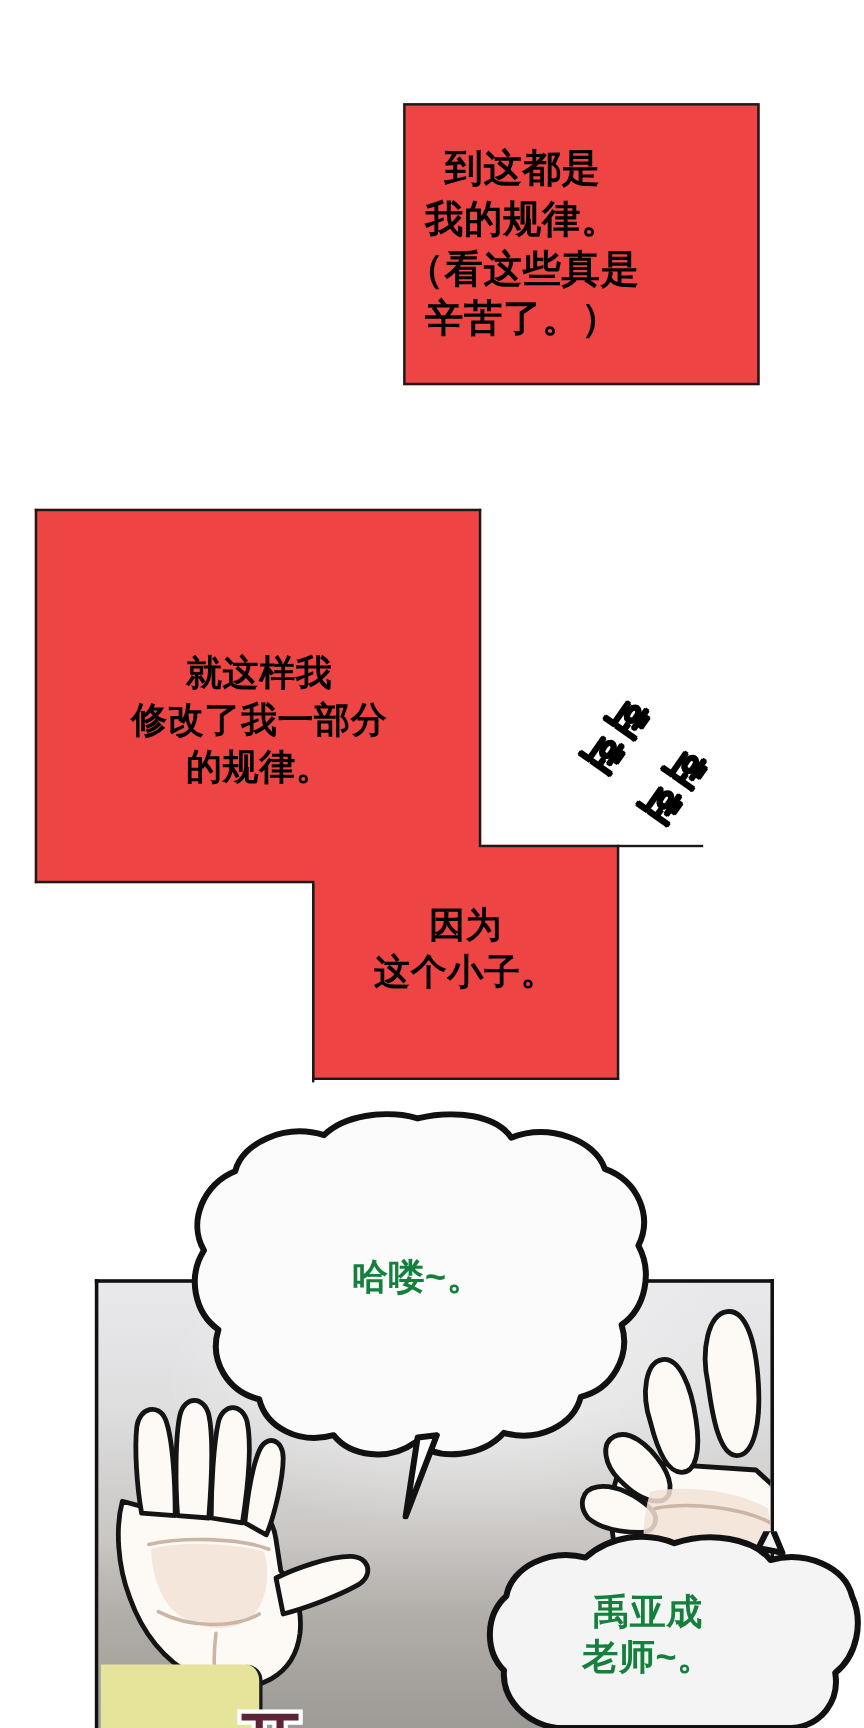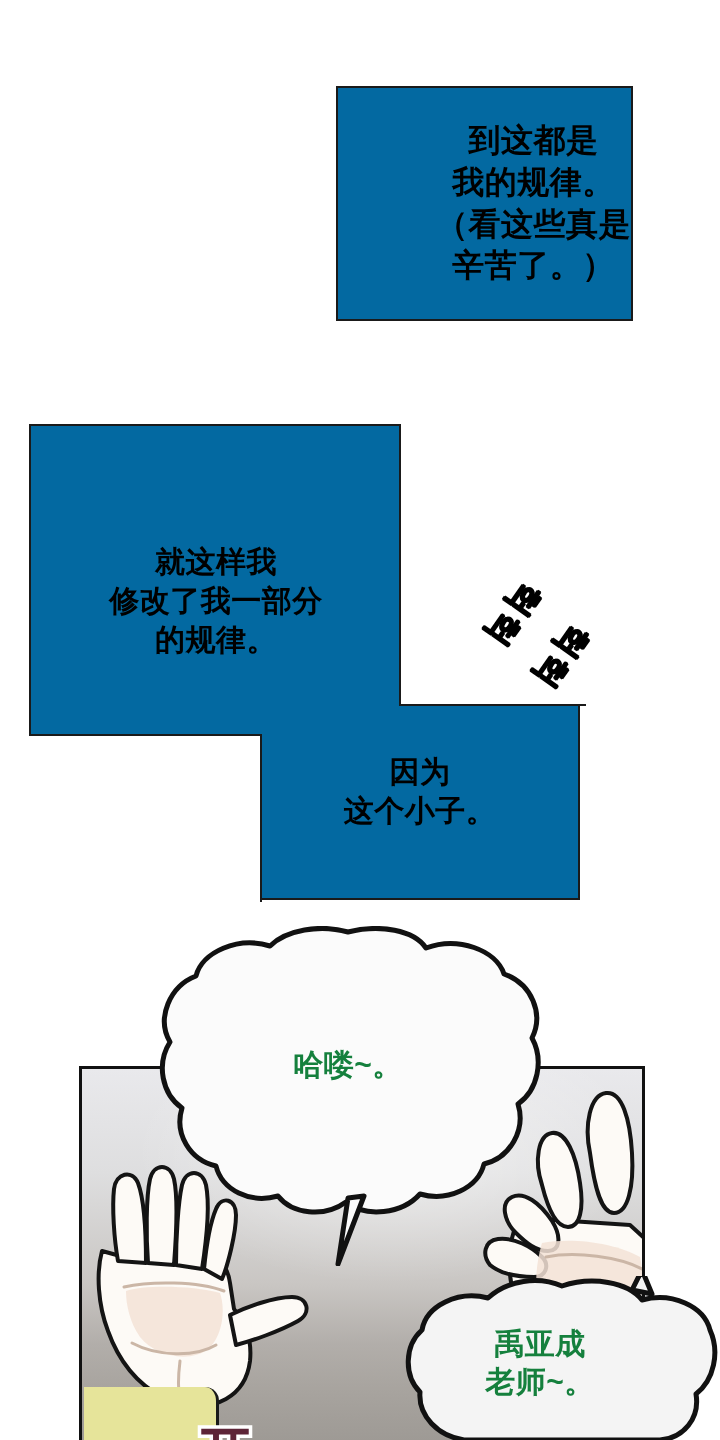--- a/index.html
+++ b/index.html
@@ -16,25 +16,25 @@
     width: 720px;
     height: 1440px;
     background: #ffffff;
     overflow: hidden;
   }
 
   
   .narr-box {
     position: absolute;
     box-sizing: border-box;
-    background: #0369a1;
+    background: #ef4444;
     border: 2px solid #1a1a1a;
     display: flex;
     align-items: center;
-    justify-content: flex-end;
+    justify-content: flex-start;
     z-index: 5;
   }
   .narr-text {
     text-align: center;
     color: #000000;
     font-weight: 700;
     line-height: 1.30;
     white-space: pre-line;
     letter-spacing: 0.5px;
   }
@@ -80,21 +80,21 @@
     width: 233px;
     height: 2px;
     background: #1a1a1a;
     z-index: 6;
   }
 
   
   #box-mid-right {
     left: 260px;
     top: 704px;
-    width: 320px;
+    width: 256px;
     height: 196px;
     border-top: none;
     align-items: flex-start;
     padding-top: 48px;
     z-index: 4;
   }
   #box-mid-right .narr-text { font-size: 30px; width: 100%; }
 
   
   #box-mid-right-top-edge {

